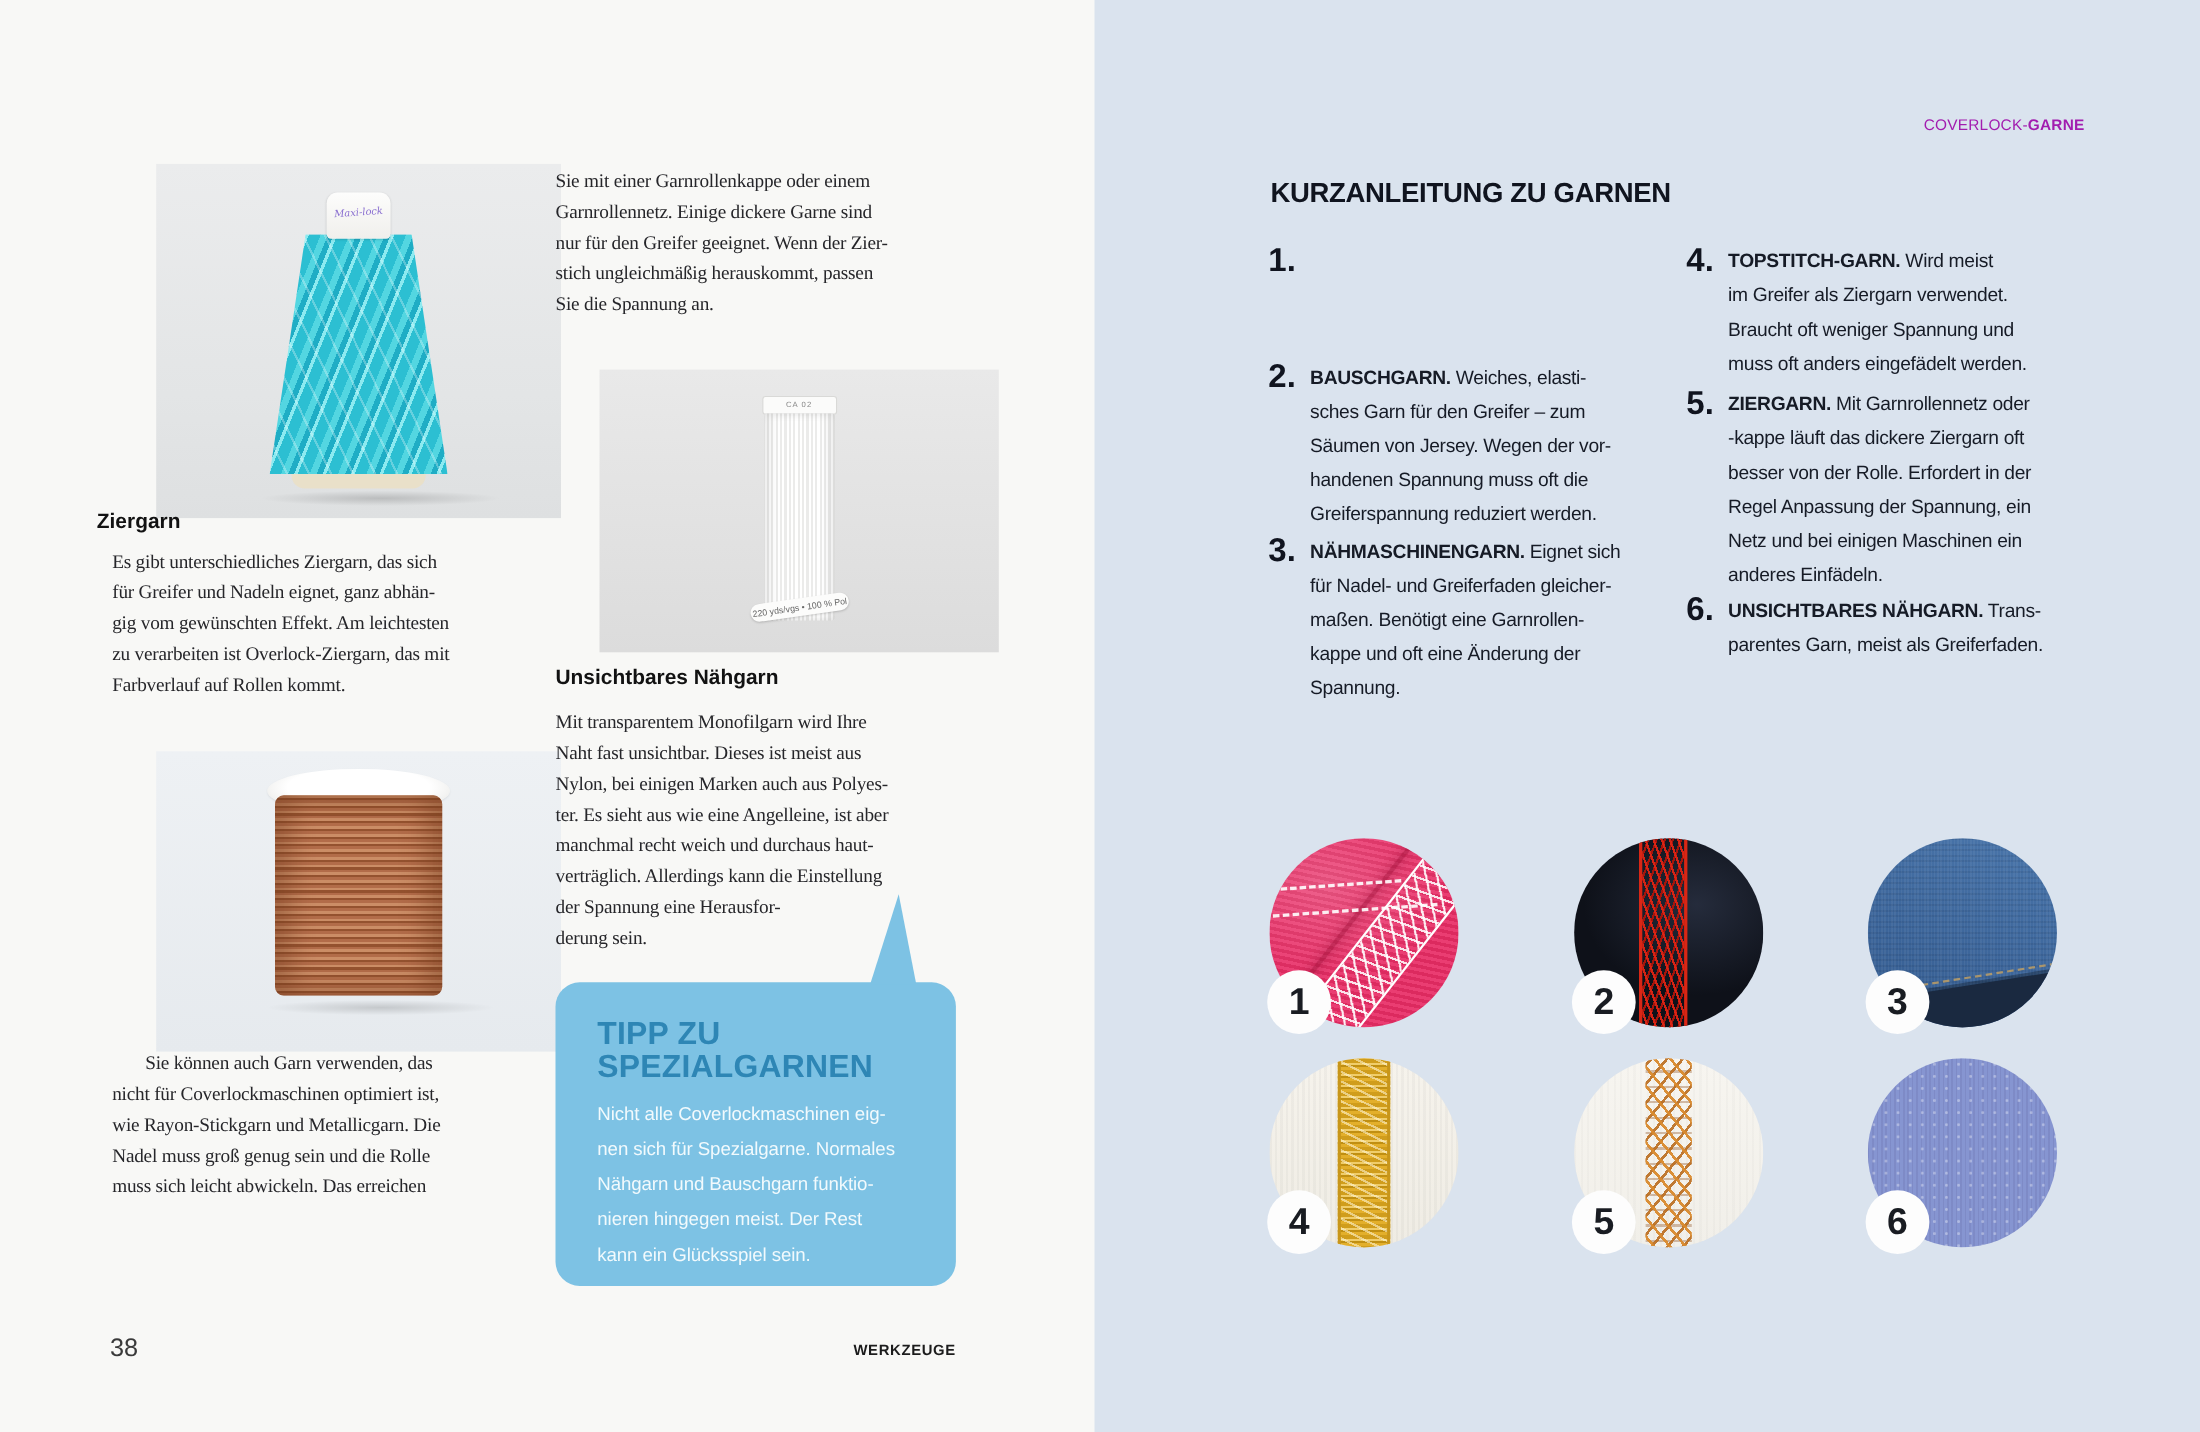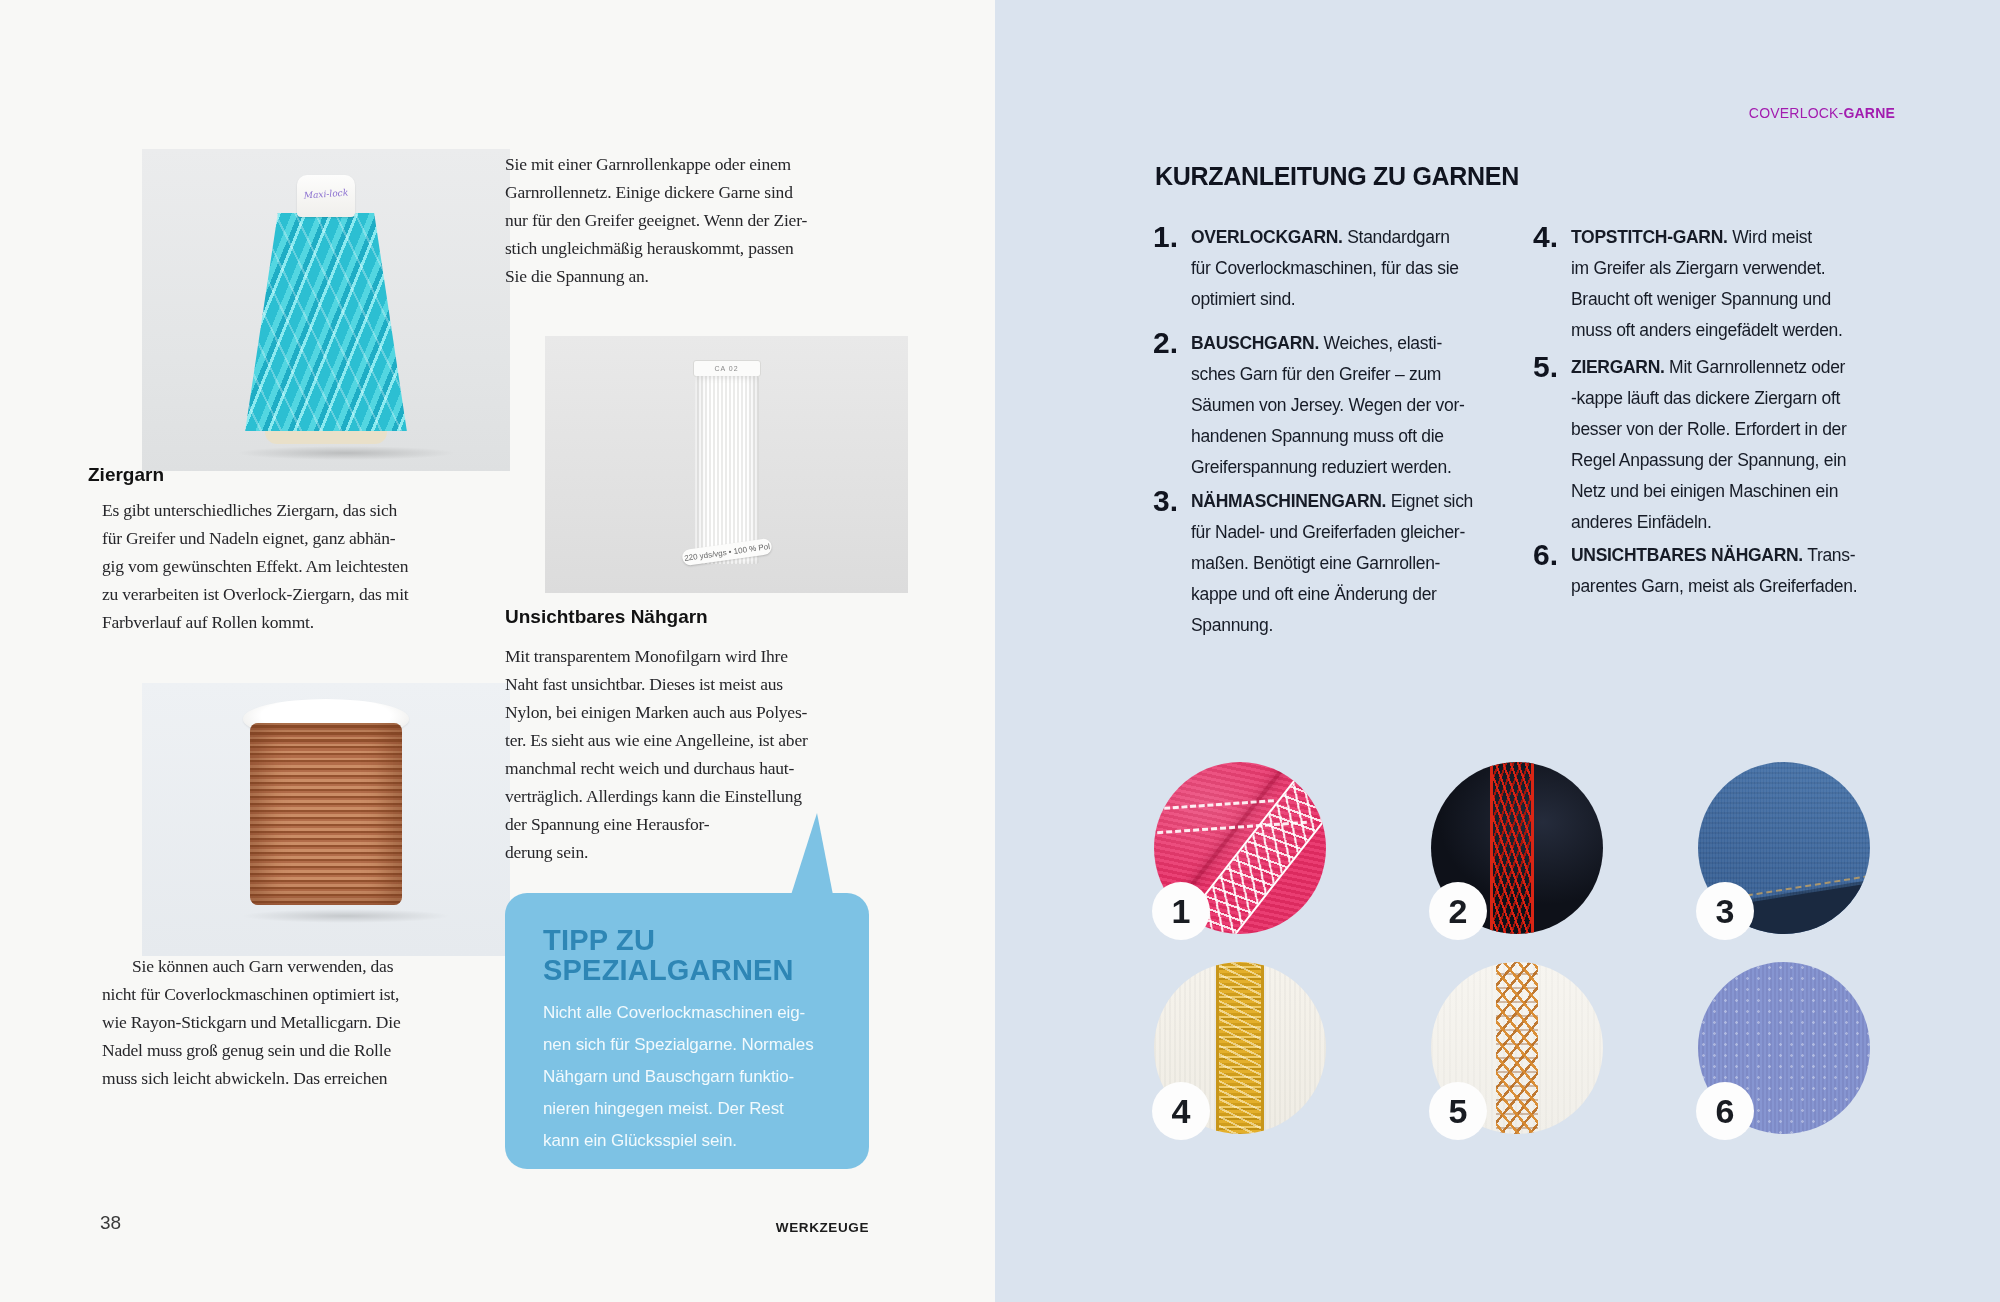--- a/index.html
+++ b/index.html
@@ -25,21 +25,21 @@
           background:linear-gradient(180deg,#eef1f4,#e6eaee);}
   .photo3{left:505px;top:320px;width:363px;height:257px;
           background:linear-gradient(180deg,#e9e9e9,#dcdcdc);}
   .cap1{left:88px;top:464px;}
   .para1{left:102px;top:496px;width:372px;}
   .para2{left:102px;top:952px;width:372px;text-indent:30px;}
   .para3{left:505px;top:150px;width:372px;}
   .cap3{left:505px;top:606px;}
   .para4{left:505px;top:642px;width:372px;}
 
-  .pagenum{position:absolute;left:100px;top:1212px;font-size:19px;color:#3a3a3a;}
+  .pagenum{position:absolute;left:100px;top:1212px;font-size:23px;color:#3a3a3a;}
   .footer-label{position:absolute;left:505px;top:1220px;width:364px;text-align:right;
                 font-size:13.5px;font-weight:700;letter-spacing:.6px;color:#1c1c1c;}
 
   
   .cone{position:absolute;left:50%;top:26px;transform:translateX(-50%);width:180px;text-align:center;}
   .cone-cap{position:relative;width:58px;height:42px;margin:0 auto -4px;
             background:linear-gradient(#fdfdfc,#f0efec);border-radius:10px 10px 4px 4px;
             box-shadow:0 1px 2px rgba(0,0,0,.12);z-index:2;}
   .cap-label{position:absolute;left:0;right:0;top:14px;font-family:"DejaVu Serif",serif;
              font-style:italic;font-size:9px;color:#8a6fd0;transform:rotate(-4deg);}
@@ -249,23 +249,20 @@
   <section class="page-right"></section>
 
   <div class="running-head">
     <span class="rh-reg">COVERLOCK-</span><span class="rh-bold">GARNE</span>
   </div>
 
   <h2 class="rp-title">KURZANLEITUNG ZU GARNEN</h2>
 
   <div class="qitem qa1">
     <span class="qnum">1.</span>
-    <p class="qtext"><b class="qlead">OVERLOCKGARN.</b><span> Standardgarn
-für Coverlockmaschinen, für das sie
-optimiert sind.</span></p>
   </div>
   <div class="qitem qa2">
     <span class="qnum">2.</span>
     <p class="qtext"><b class="qlead">BAUSCHGARN.</b><span> Weiches, elasti-
 sches Garn für den Greifer – zum
 Säumen von Jersey. Wegen der vor-
 handenen Spannung muss oft die
 Greiferspannung reduziert werden.</span></p>
   </div>
   <div class="qitem qa3">

